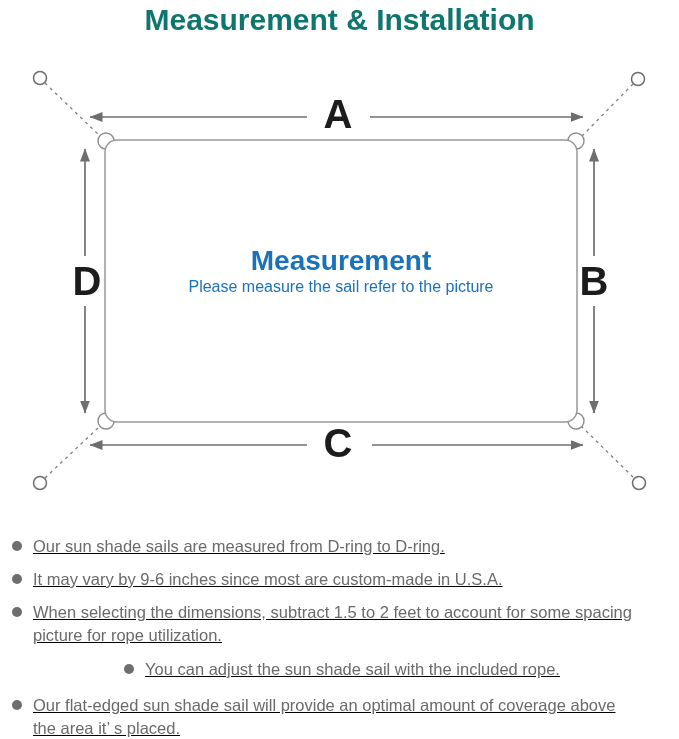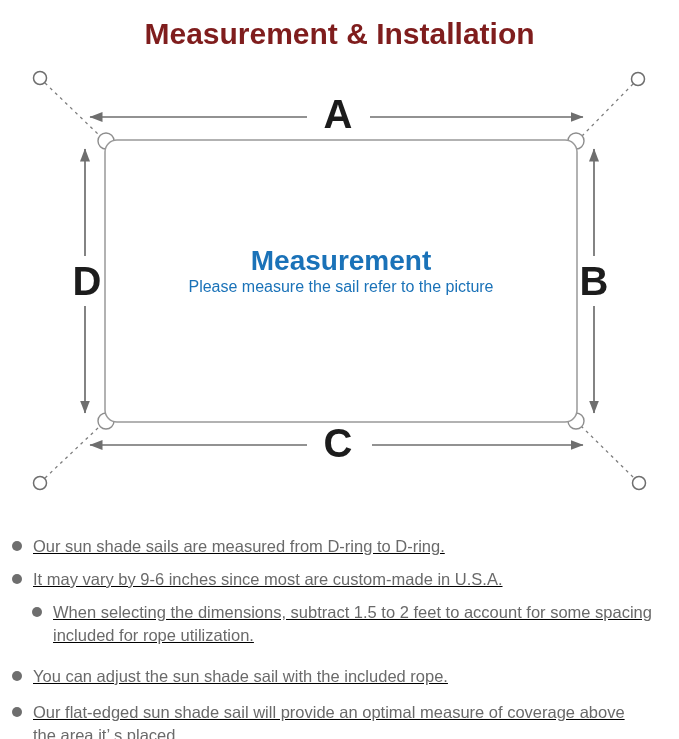--- a/index.html
+++ b/index.html
@@ -4,43 +4,43 @@
 <style>
   html, body { margin: 0; padding: 0; background: #ffffff; }
   body {
     width: 679px; height: 739px;
     position: relative;
     font-family: "Liberation Sans", sans-serif;
     overflow: hidden;
   }
   .page-title {
     position: absolute;
-    top: 17px; left: 0; width: 679px;
+    top: 3px; left: 0; width: 679px;
     text-align: center;
     font-size: 30px;
     font-weight: bold;
-    color: #7f1d1d;
+    color: #0f766e;
     letter-spacing: 0px;
   }
   #diagram-svg {
     position: absolute;
     top: 0; left: 0;
   }
   .instructions {
     position: absolute;
     top: 535px; left: 12px; width: 660px;
   }
   .bullet-item {
     display: flex;
     align-items: flex-start;
     text-decoration: underline;
   }
   .bullet-item.mb10 { margin-bottom: 10px; }
-  .bullet-item.mb12 { margin-bottom: 18px; justify-content: center; }
-  .bullet-item.mb13 { margin-bottom: 13px; }
+  .bullet-item.mb12 { margin-bottom: 11px; }
+  .bullet-item.mb13 { margin-bottom: 13px; justify-content: center; }
   .bullet-dot {
     width: 10px; height: 10px;
     border-radius: 50%;
     background: #6e6e6e;
     margin-top: 6px;
     margin-right: 11px;
     flex-shrink: 0;
   }
   .bullet-lines { min-width: 0; }
   .bullet-line {
@@ -111,29 +111,29 @@
   <div class="bullet-item mb10">
     <span class="bullet-dot"></span>
     <span class="bullet-lines">
       <span class="bullet-line">It may vary by 9-6 inches since most are custom-made in U.S.A.</span>
     </span>
   </div>
   <div class="bullet-item mb12">
     <span class="bullet-dot"></span>
     <span class="bullet-lines">
       <span class="bullet-line">When selecting the dimensions, subtract 1.5 to 2 feet to account for some spacing</span>
-      <span class="bullet-line">included for rope utilization.</span>
+      <span class="bullet-line">picture for rope utilization.</span>
     </span>
   </div>
   <div class="bullet-item mb13">
     <span class="bullet-dot"></span>
     <span class="bullet-lines">
       <span class="bullet-line">You can adjust the sun shade sail with the included rope.</span>
     </span>
   </div>
   <div class="bullet-item">
     <span class="bullet-dot"></span>
     <span class="bullet-lines">
-      <span class="bullet-line">Our flat-edged sun shade sail will provide an optimal measure of coverage above</span>
+      <span class="bullet-line">Our flat-edged sun shade sail will provide an optimal amount of coverage above</span>
       <span class="bullet-line">the area it’ s placed.</span>
     </span>
   </div>
 </div>
 
 </body></html>

